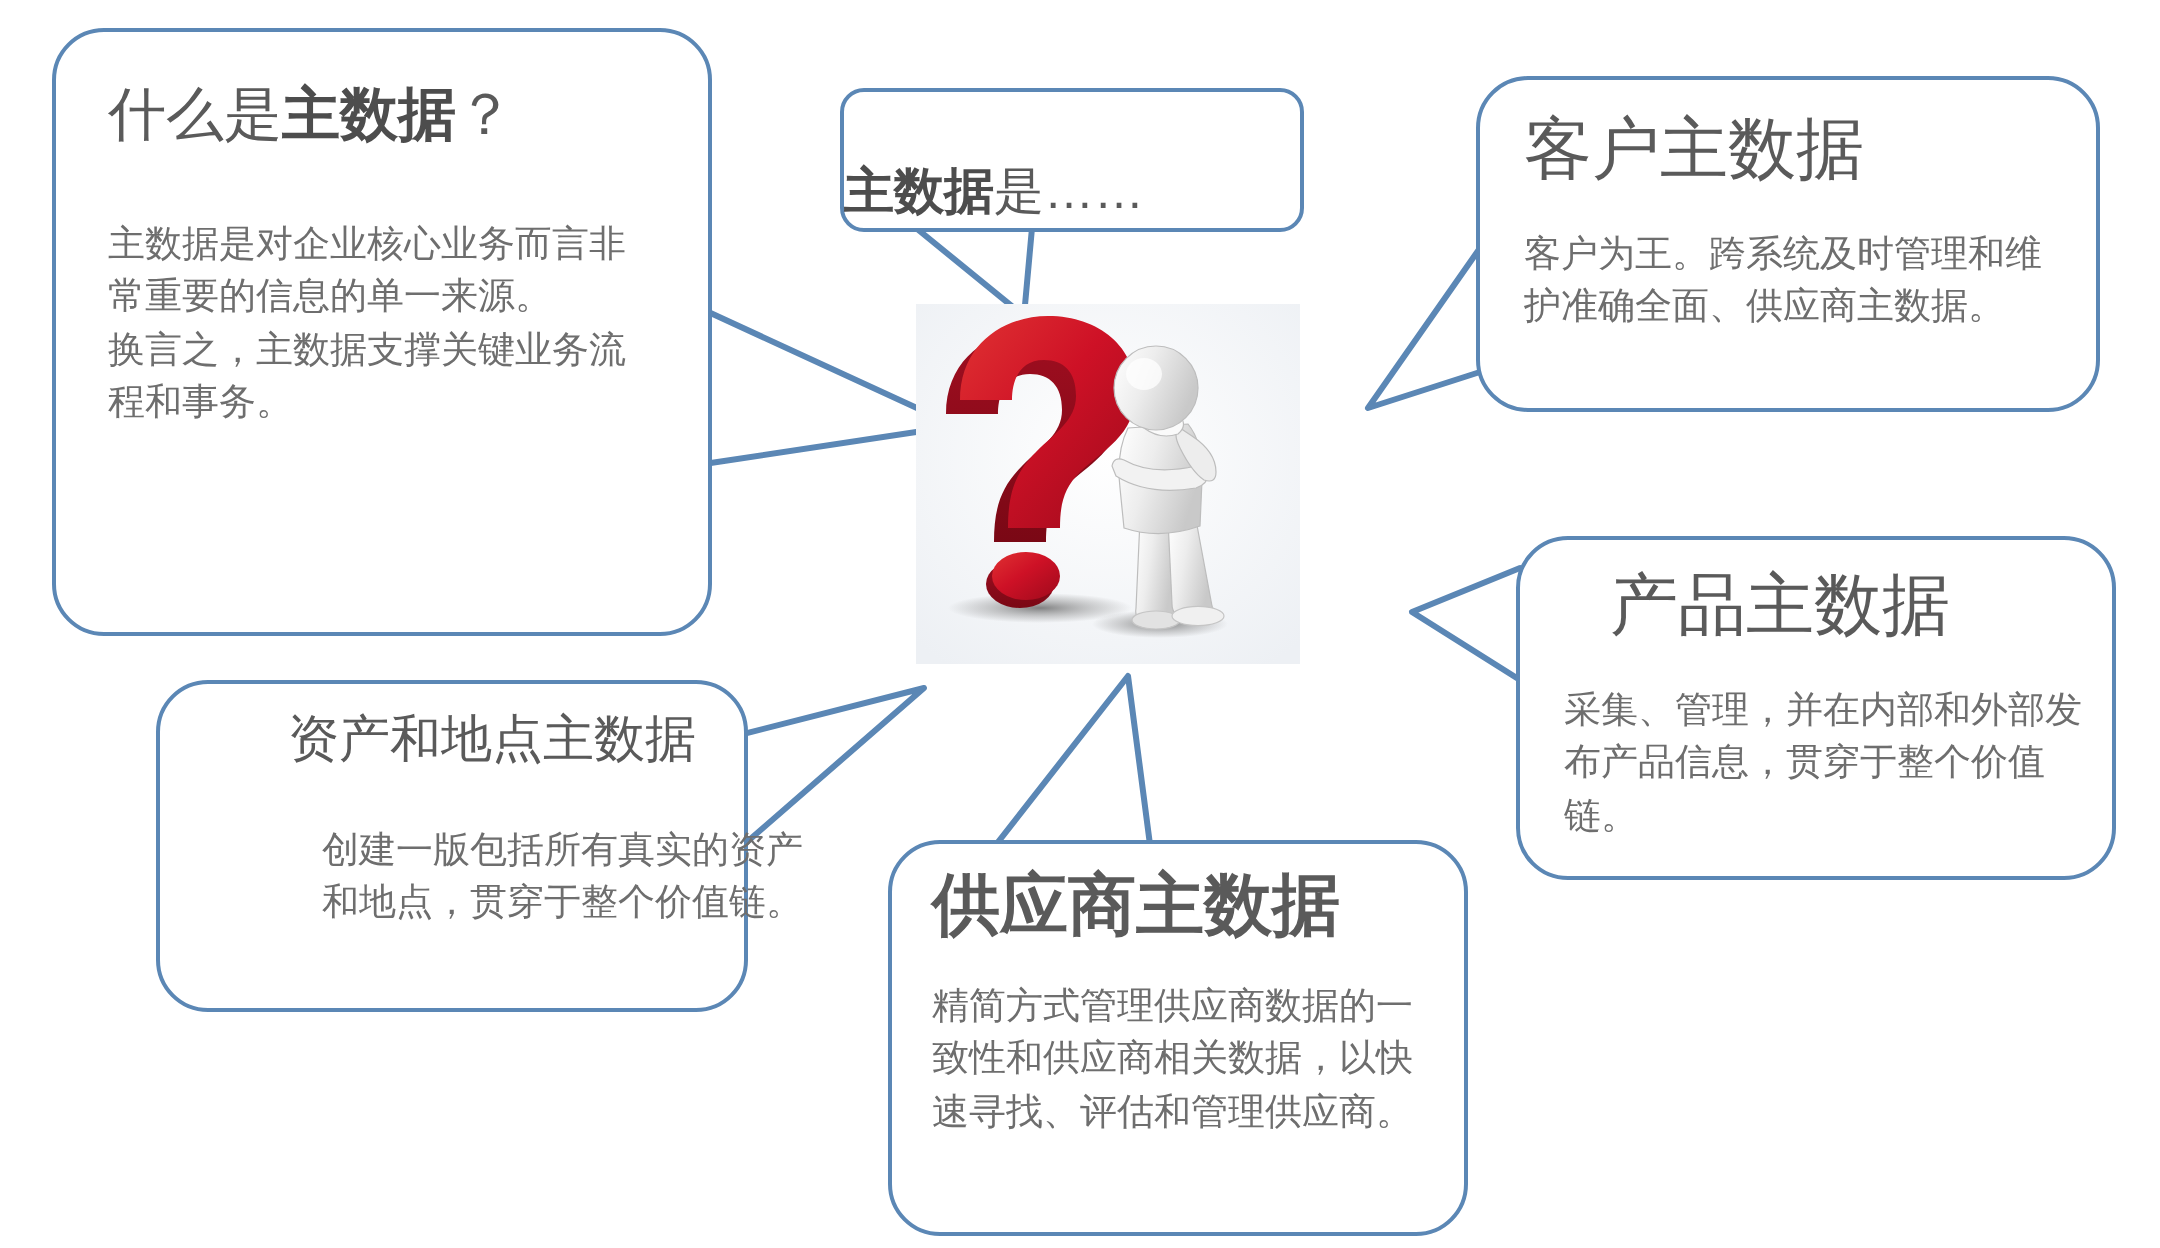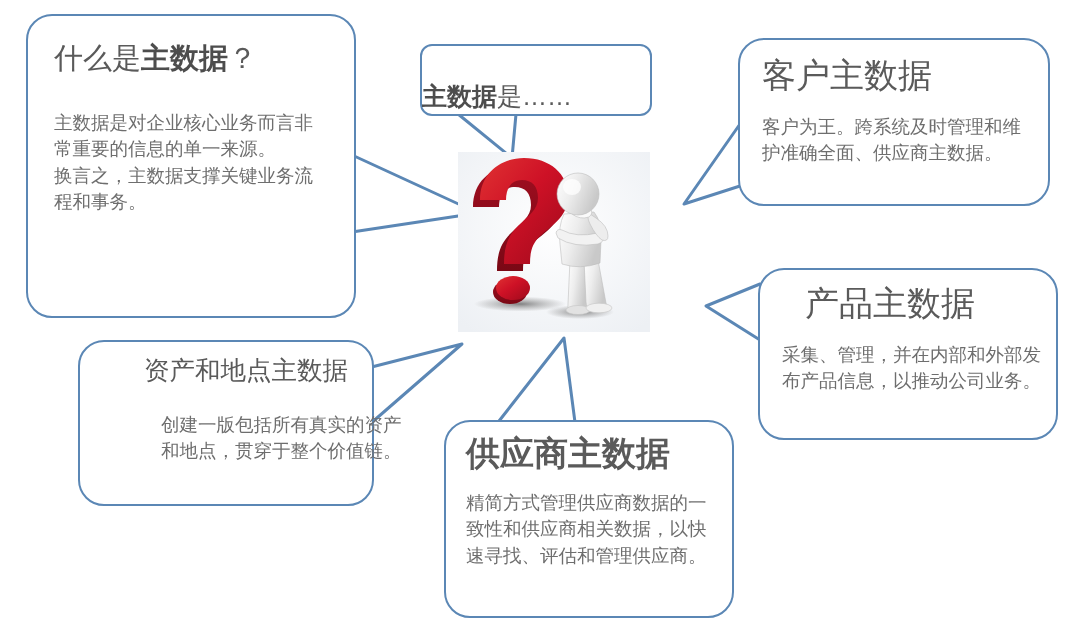--- a/index.html
+++ b/index.html
@@ -158,21 +158,21 @@
   <div class="bubble" id="bubble-customer">
     <div class="bubble-inner">
       <div class="bubble-title">客户主数据</div>
       <div class="bubble-body">客户为王。跨系统及时管理和维护准确全面、供应商主数据。</div>
     </div>
   </div>
 
   <div class="bubble" id="bubble-product">
     <div class="bubble-inner">
       <div class="bubble-title">产品主数据</div>
-      <div class="bubble-body">采集、管理，并在内部和外部发布产品信息，以推动公司业务。</div>
+      <div class="bubble-body">采集、管理，并在内部和外部发布产品信息，贯穿于整个价值链。</div>
     </div>
   </div>
 
   <div class="bubble" id="bubble-asset">
     <div class="bubble-inner">
       <div class="bubble-title">资产和地点主数据</div>
       <div class="bubble-body">创建一版包括所有真实的资产和地点，贯穿于整个价值链。</div>
     </div>
   </div>
 

